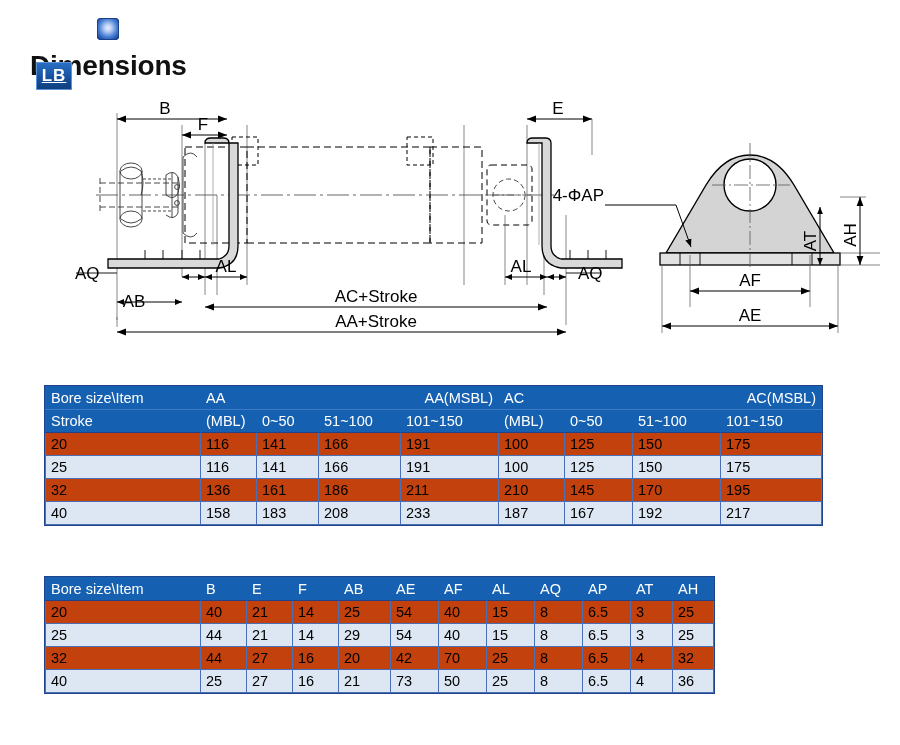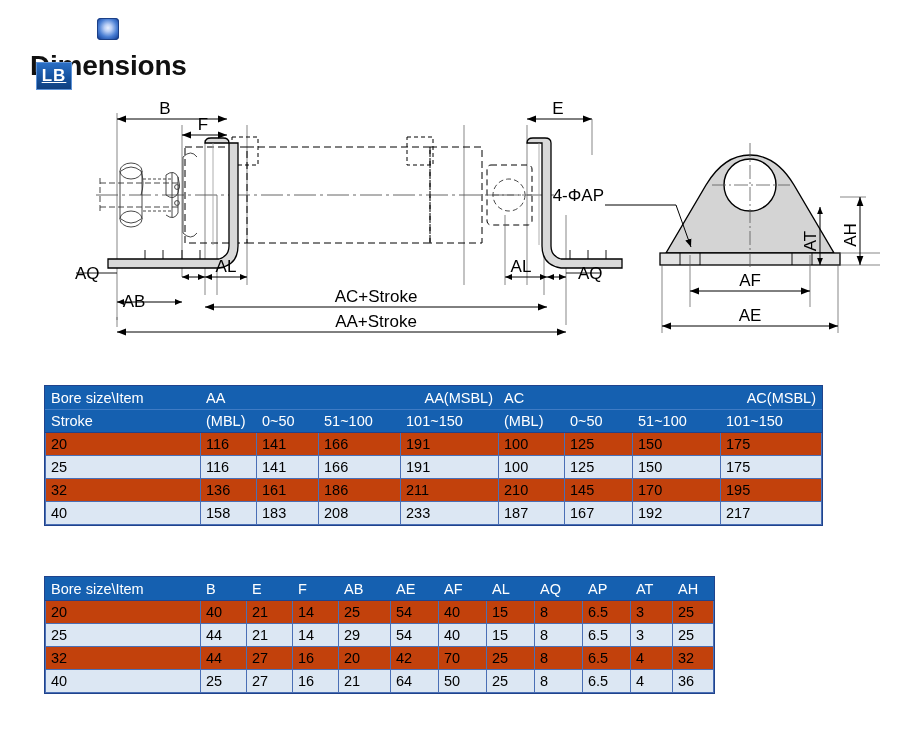--- a/index.html
+++ b/index.html
@@ -487,21 +487,21 @@
       <td>6.5</td>
       <td>4</td>
       <td>32</td>
     </tr>
     <tr class="row-even">
       <td>40</td>
       <td>25</td>
       <td>27</td>
       <td>16</td>
       <td>21</td>
-      <td>64</td>
+      <td>73</td>
       <td>50</td>
       <td>25</td>
       <td>8</td>
       <td>6.5</td>
       <td>4</td>
       <td>36</td>
     </tr>
   </tbody>
 </table>
 

